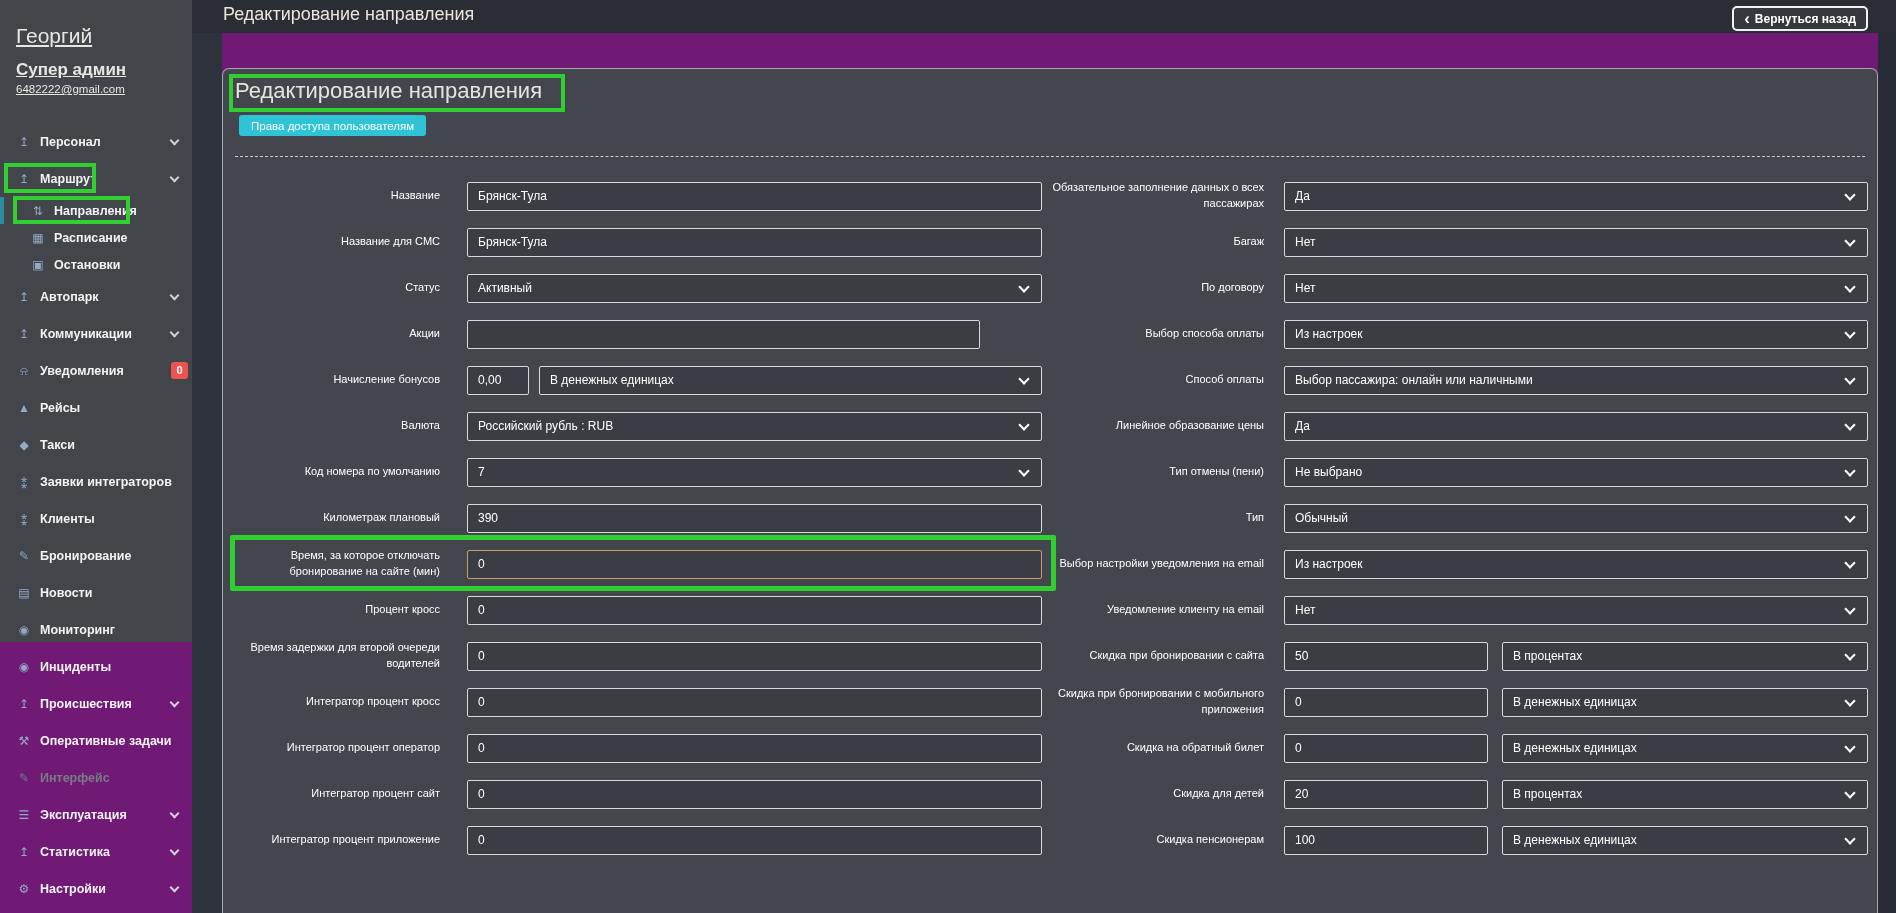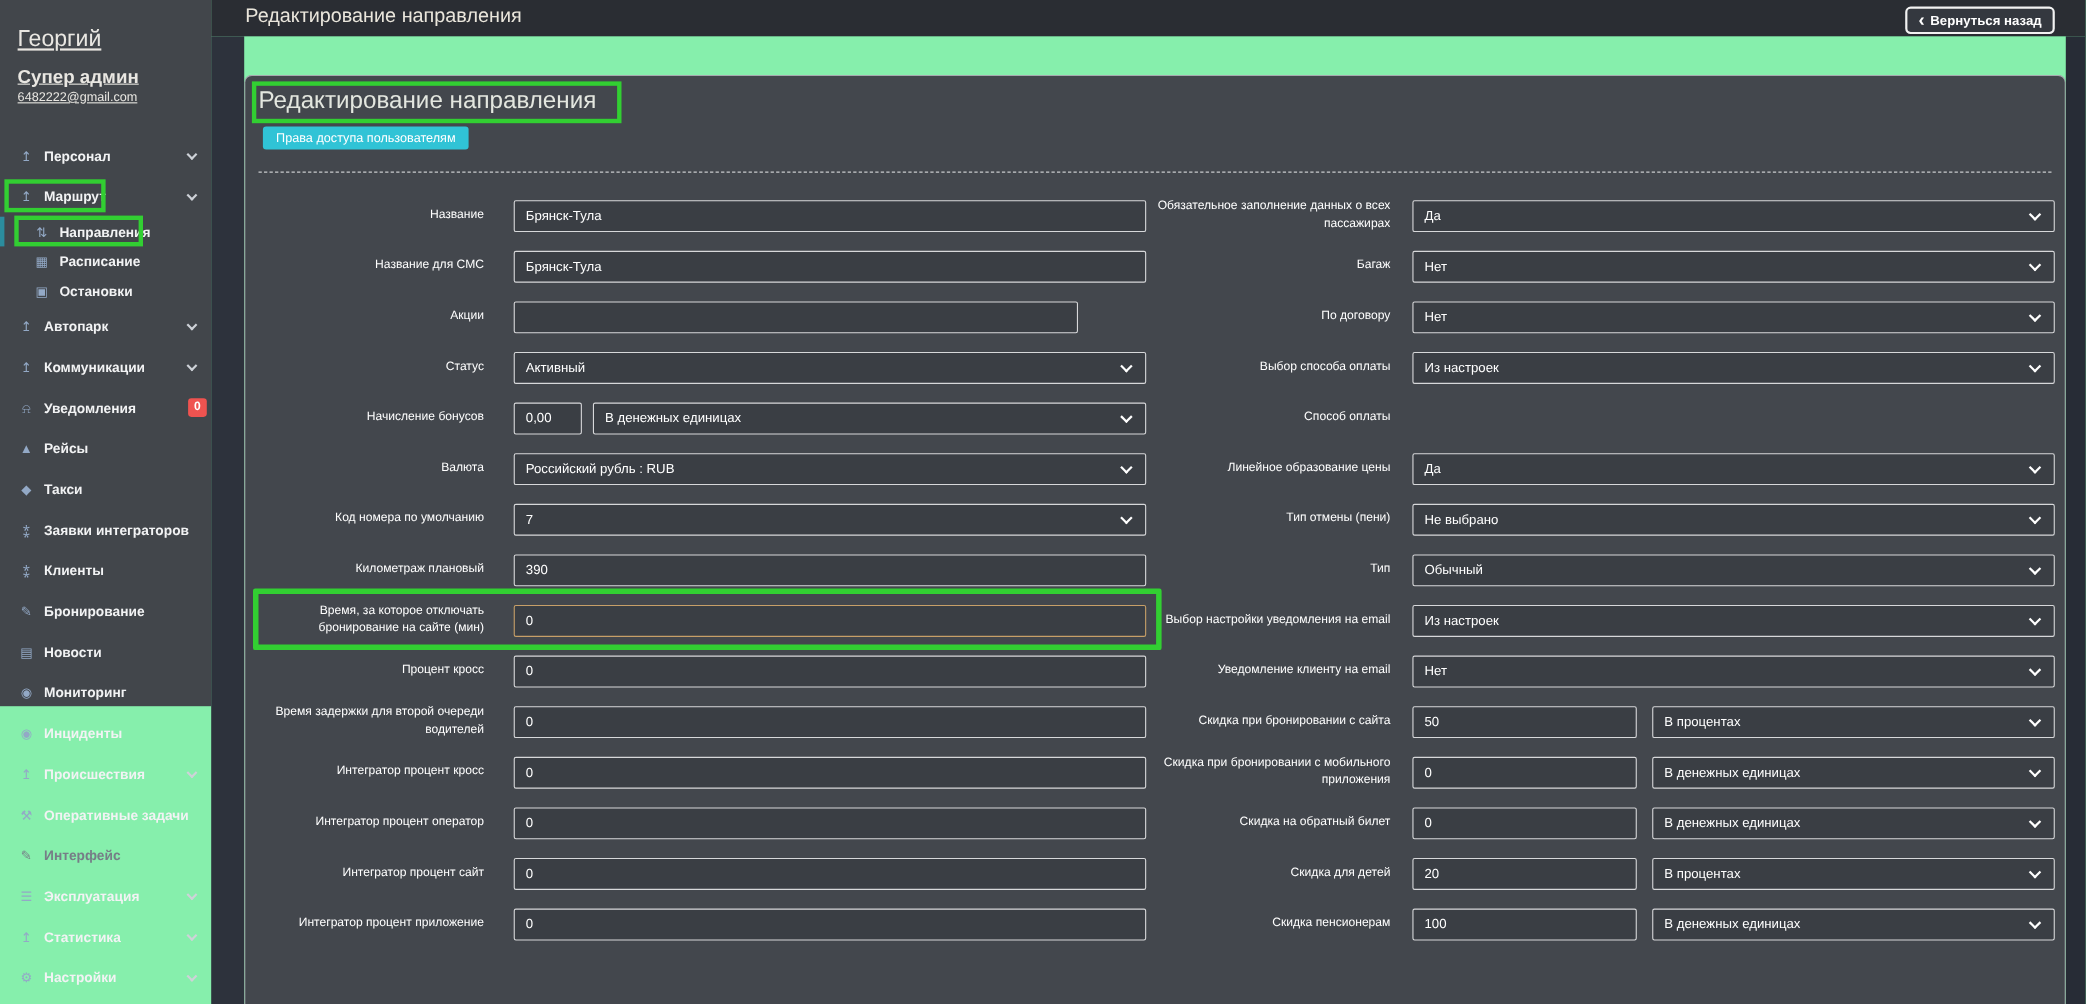--- a/index.html
+++ b/index.html
@@ -1,18 +1,18 @@
 <!DOCTYPE html>
 <html><head>
 <meta charset="utf-8">
 <style>
   html,body{margin:0;padding:0;background:#20242b;}
   *{box-sizing:border-box;}
   .screen{position:relative;width:1896px;height:913px;overflow:hidden;
-    background:#86efac;font-family:"Liberation Sans",sans-serif;color:#fff;}
+    background:#701a75;font-family:"Liberation Sans",sans-serif;color:#fff;}
 
   
   .topbar{position:absolute;left:192px;right:0;top:0;height:33px;background:#2a2d33;}
   .topbar-title{position:absolute;left:31px;top:4px;font-size:18px;color:#eae6dc;}
   .back-btn{position:absolute;right:28px;top:6px;height:25px;display:flex;align-items:center;
     border:2px solid #f2f2f2;border-radius:5px;background:#34383f;color:#fff;
     font-size:12px;font-weight:bold;padding:0 10px;cursor:pointer;}
   .back-chevron{font-size:17px;font-weight:bold;margin-right:5px;line-height:1;}
 
   
@@ -219,32 +219,32 @@
             <input class="inp" value="Брянск-Тула" style="">
           </div>
         </div>
         <div class="row">
           <div class="lbl">Название для СМС</div>
           <div class="ctl">
             <input class="inp" value="Брянск-Тула" style="">
           </div>
         </div>
         <div class="row">
+          <div class="lbl">Статус</div>
+          <div class="ctl">
+            <div class="sel">
+              <span>Активный</span>
+              <span class="chev"></span>
+            </div>
+          </div>
+        </div>
+        <div class="row">
           <div class="lbl">Акции</div>
           <div class="ctl">
             <input class="inp" style="width: 513px;">
-          </div>
-        </div>
-        <div class="row">
-          <div class="lbl">Статус</div>
-          <div class="ctl">
-            <div class="sel">
-              <span>Активный</span>
-              <span class="chev"></span>
-            </div>
           </div>
         </div>
         <div class="row">
           <div class="lbl">Начисление бонусов</div>
           <div class="ctl">
             <input class="inp num-s" value="0,00" style="">
             <div class="sel unit">
               <span>В денежных единицах</span>
               <span class="chev"></span>
             </div>
@@ -350,20 +350,26 @@
           <div class="lbl">Выбор способа оплаты</div>
           <div class="ctl">
             <div class="sel">
               <span>Из настроек</span>
               <span class="chev"></span>
             </div>
           </div>
         </div>
         <div class="row">
           <div class="lbl">Способ оплаты</div>
+          <div class="ctl">
+            <div class="sel">
+              <span>Выбор пассажира: онлайн или наличными</span>
+              <span class="chev"></span>
+            </div>
+          </div>
         </div>
         <div class="row">
           <div class="lbl">Линейное образование цены</div>
           <div class="ctl">
             <div class="sel">
               <span>Да</span>
               <span class="chev"></span>
             </div>
           </div>
         </div>

